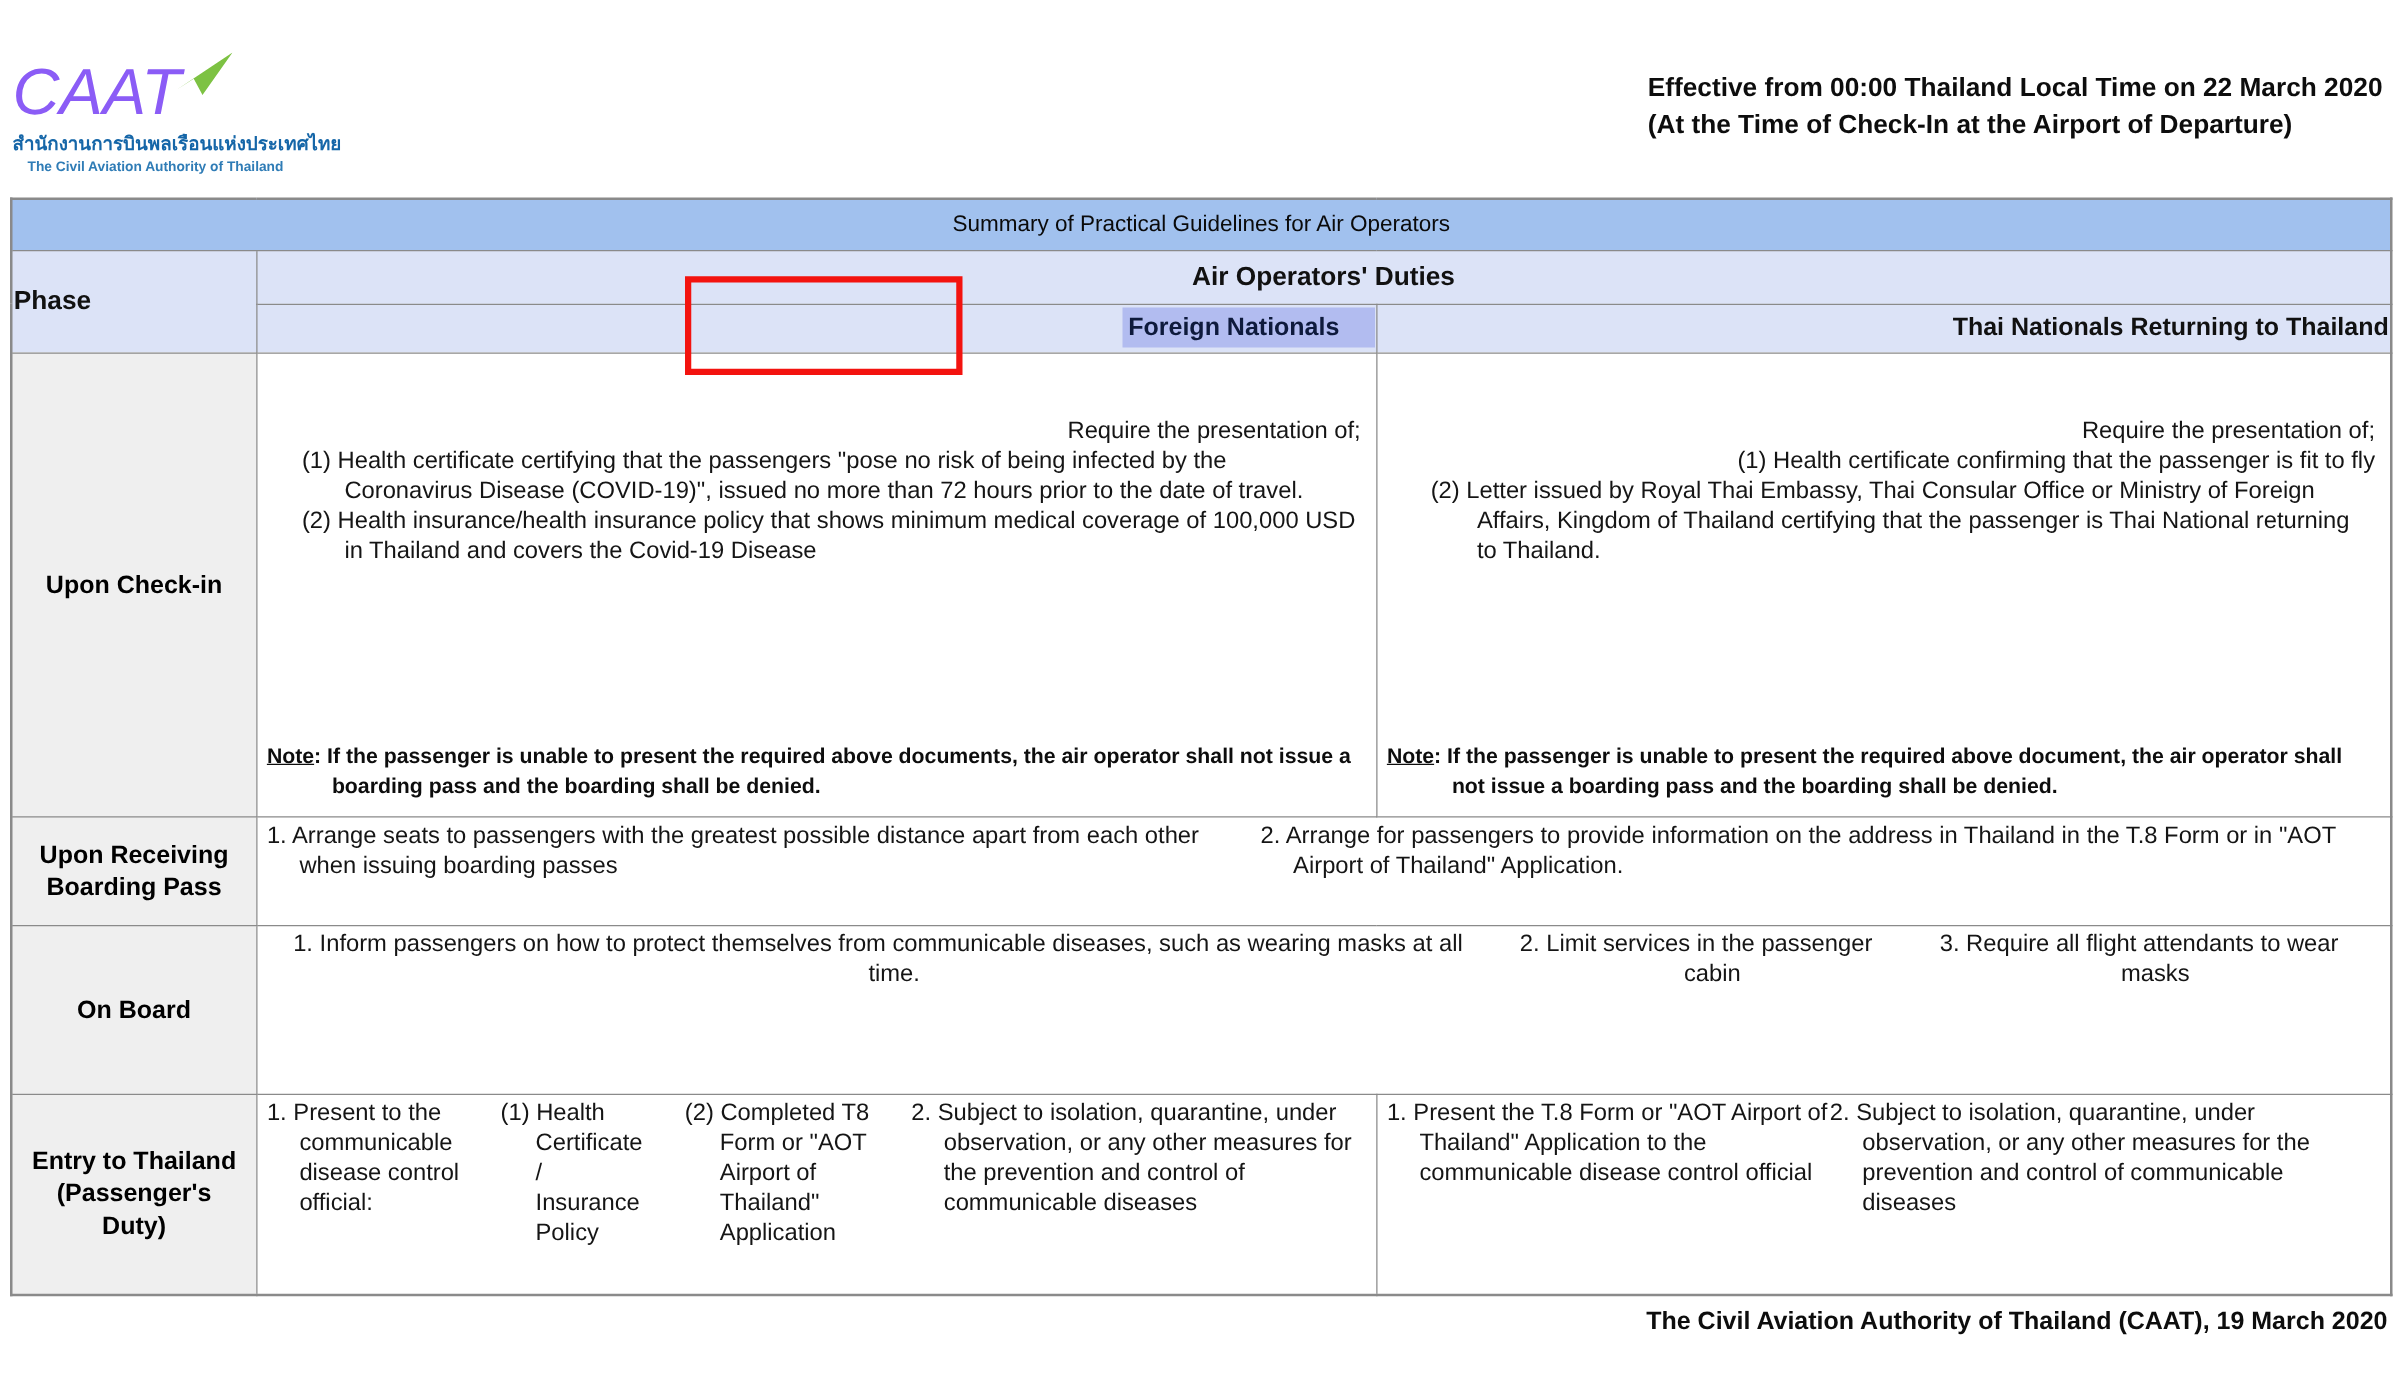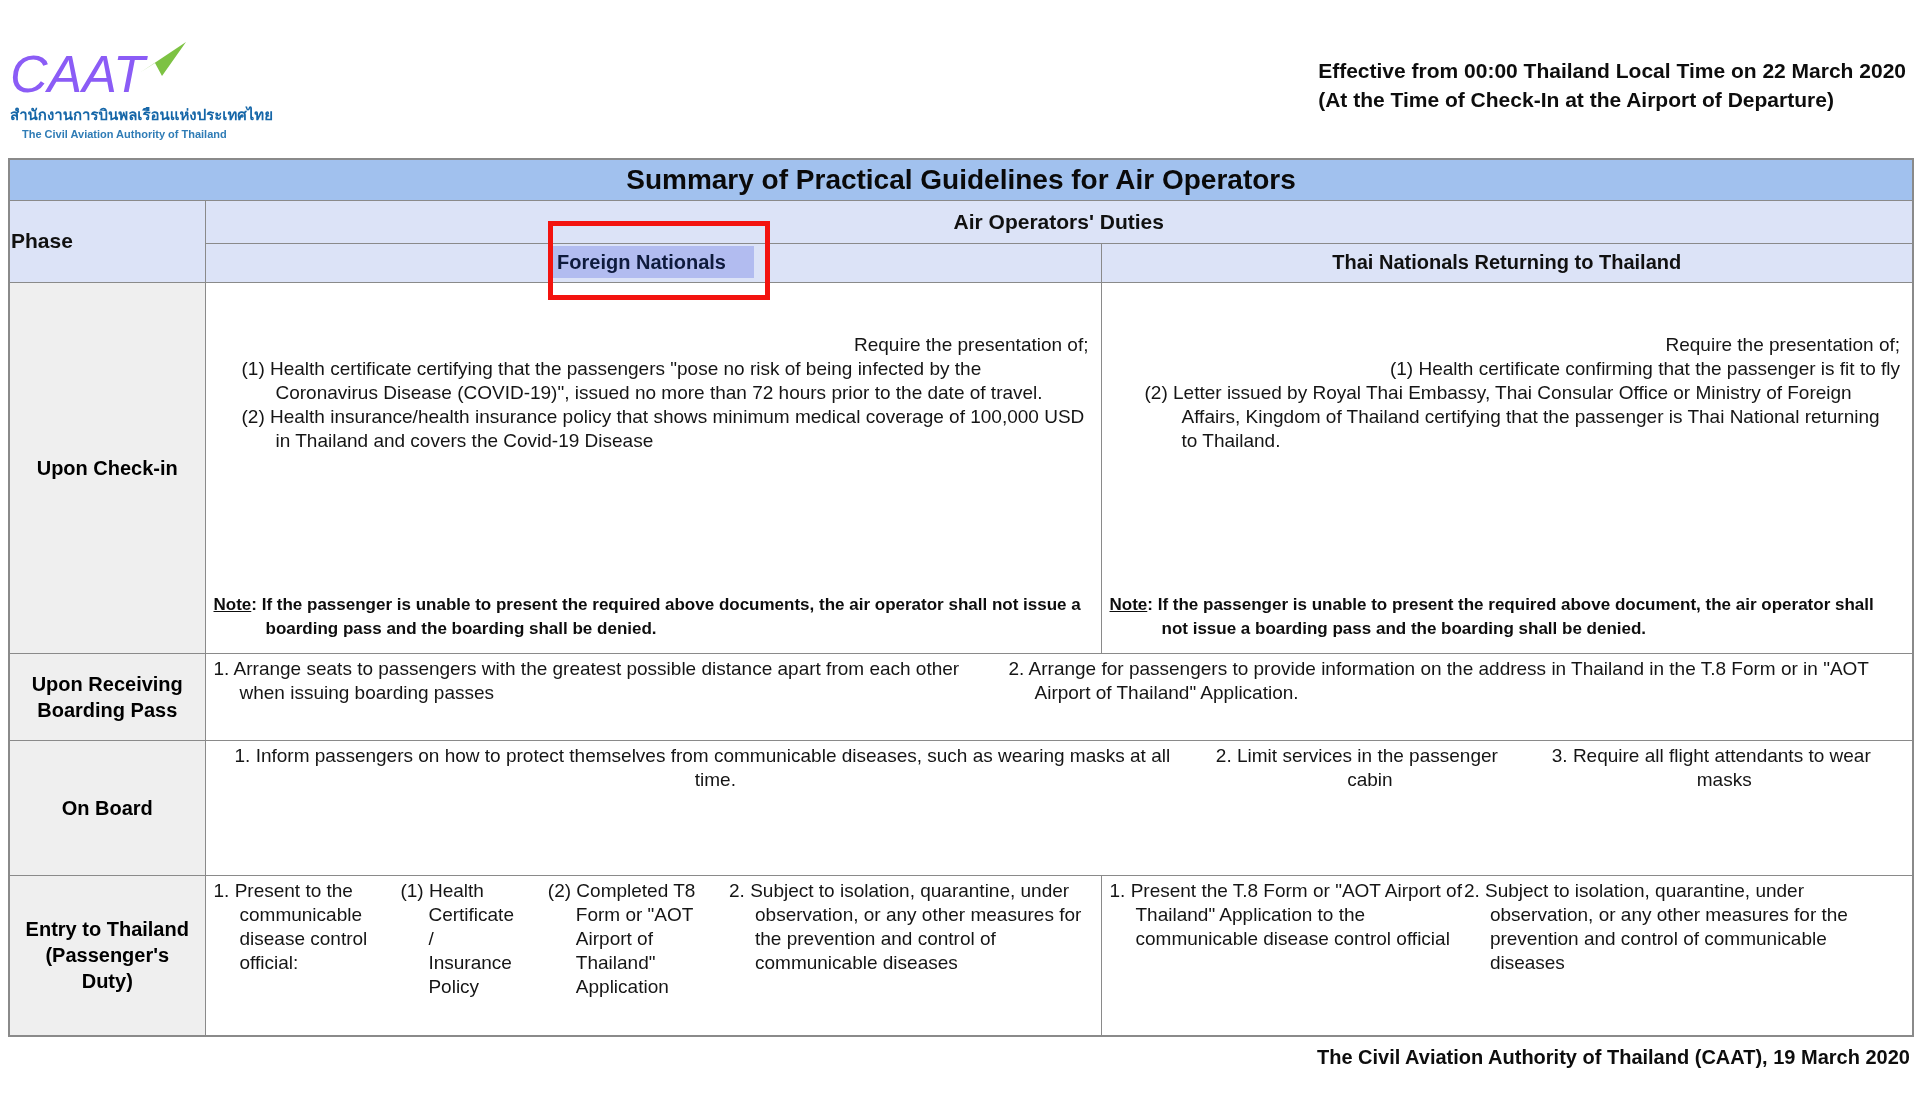--- a/index.html
+++ b/index.html
@@ -20,25 +20,25 @@
   
   .header-right { position:absolute; top:56px; right:14px; font-weight:bold; font-size:21px; line-height:1.4; color:#0d0d0d; }
 
   
   .doc-table {
     position:absolute; left:8px; top:158px; width:1904px;
     border-collapse:collapse; table-layout:fixed; border:2px solid #8a8a8a;
   }
   .doc-table td { border:1px solid #8a8a8a; }
 
-  .title-row td { height:41px; background:#a1c1ee; text-align:center; vertical-align:middle; font-size:28px; font-weight:bold; color:#0a0a0a; }
+  .title-row td { height:41px; background:#a1c1ee; text-align:center; vertical-align:middle; font-size:18px; font-weight:normal; color:#0a0a0a; }
   .hdr-blue { background:#dce3f7; }
   .duties-hdr { height:43px; text-align:center; vertical-align:middle; font-size:21px; font-weight:bold; }
   .phase-hdr { vertical-align:middle; font-size:21px; font-weight:bold; }
-  .nat-hdr { height:39px; text-align:center; vertical-align:middle; font-size:20px; font-weight:bold; }
+  .nat-hdr { height:39px; text-align:right; vertical-align:middle; font-size:20px; font-weight:bold; }
   .sel-highlight { background:#b2bcf0; padding:5px 28px 5px 5px; color:#0e1a3c; }
 
   .phase-cell { background:#efefef; text-align:center; vertical-align:middle; font-size:20px; font-weight:bold; line-height:1.3; padding:0 14px; color:#000; }
 
   .content-cell { vertical-align:top; padding:0; background:#ffffff; }
   .cc { width:100%; padding-left:8px; padding-right:12px; font-size:19px; line-height:24px; color:#151515; }
   .cc-checkin { height:370px; display:flex; flex-direction:column; padding-top:50px; padding-bottom:12px;align-items:flex-end; }
   .cc-center { display:flex; justify-content:center; }
   .h-board   { height:86px; }
   .h-onboard { height:134px;text-align:center; }

